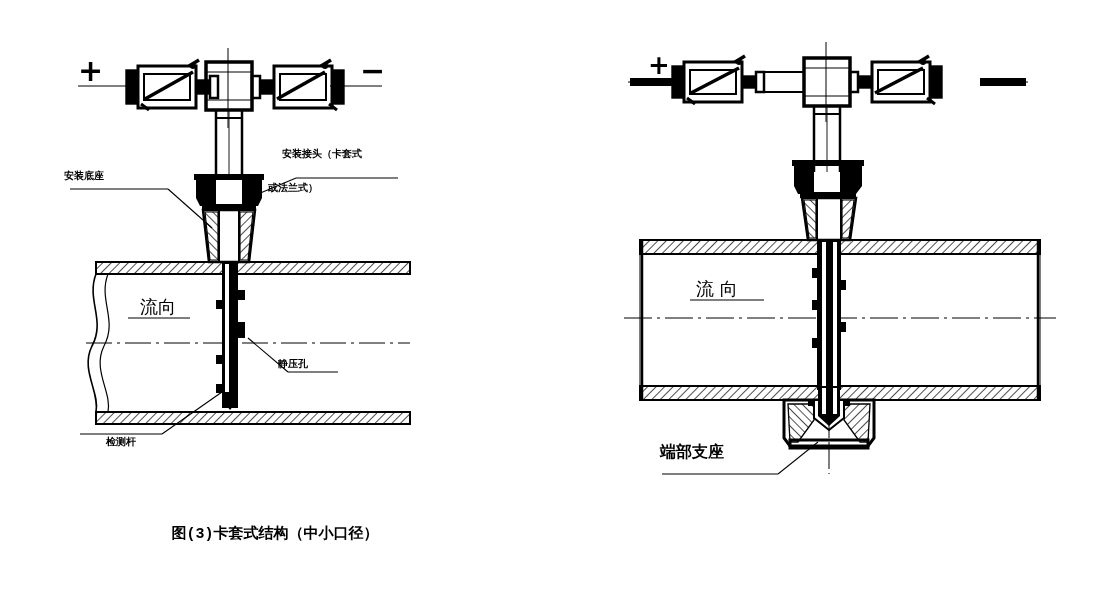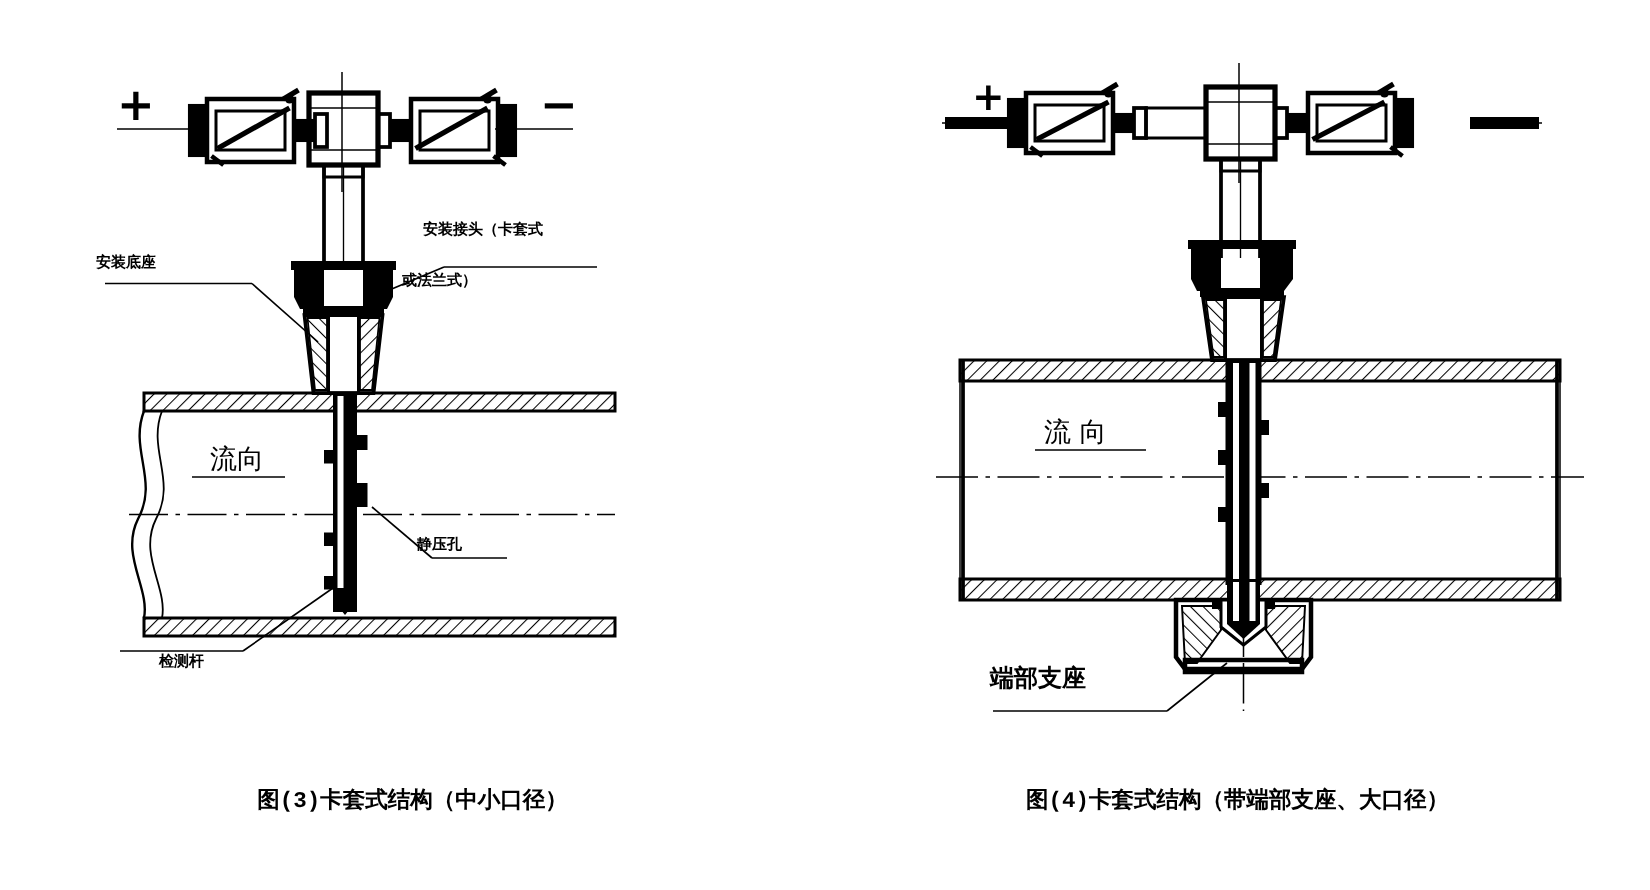--- a/index.html
+++ b/index.html
@@ -355,16 +355,15 @@
         </g>
       </g>
     </svg>
 
     <div class="polarity" style="left:98px; top:52px; font-size:26px;">+</div>
 
     <div class="callout med" style="left:146px; top:278px;">流 向</div>
 
     <div class="callout big" style="left:110px; top:442px;">端部支座</div>
 
-    <div class="caption" id="caption-right">图(4)卡套式结构（带端部支座、大口径）</div>
   </div>
 
 </div>
 
 </body></html>

